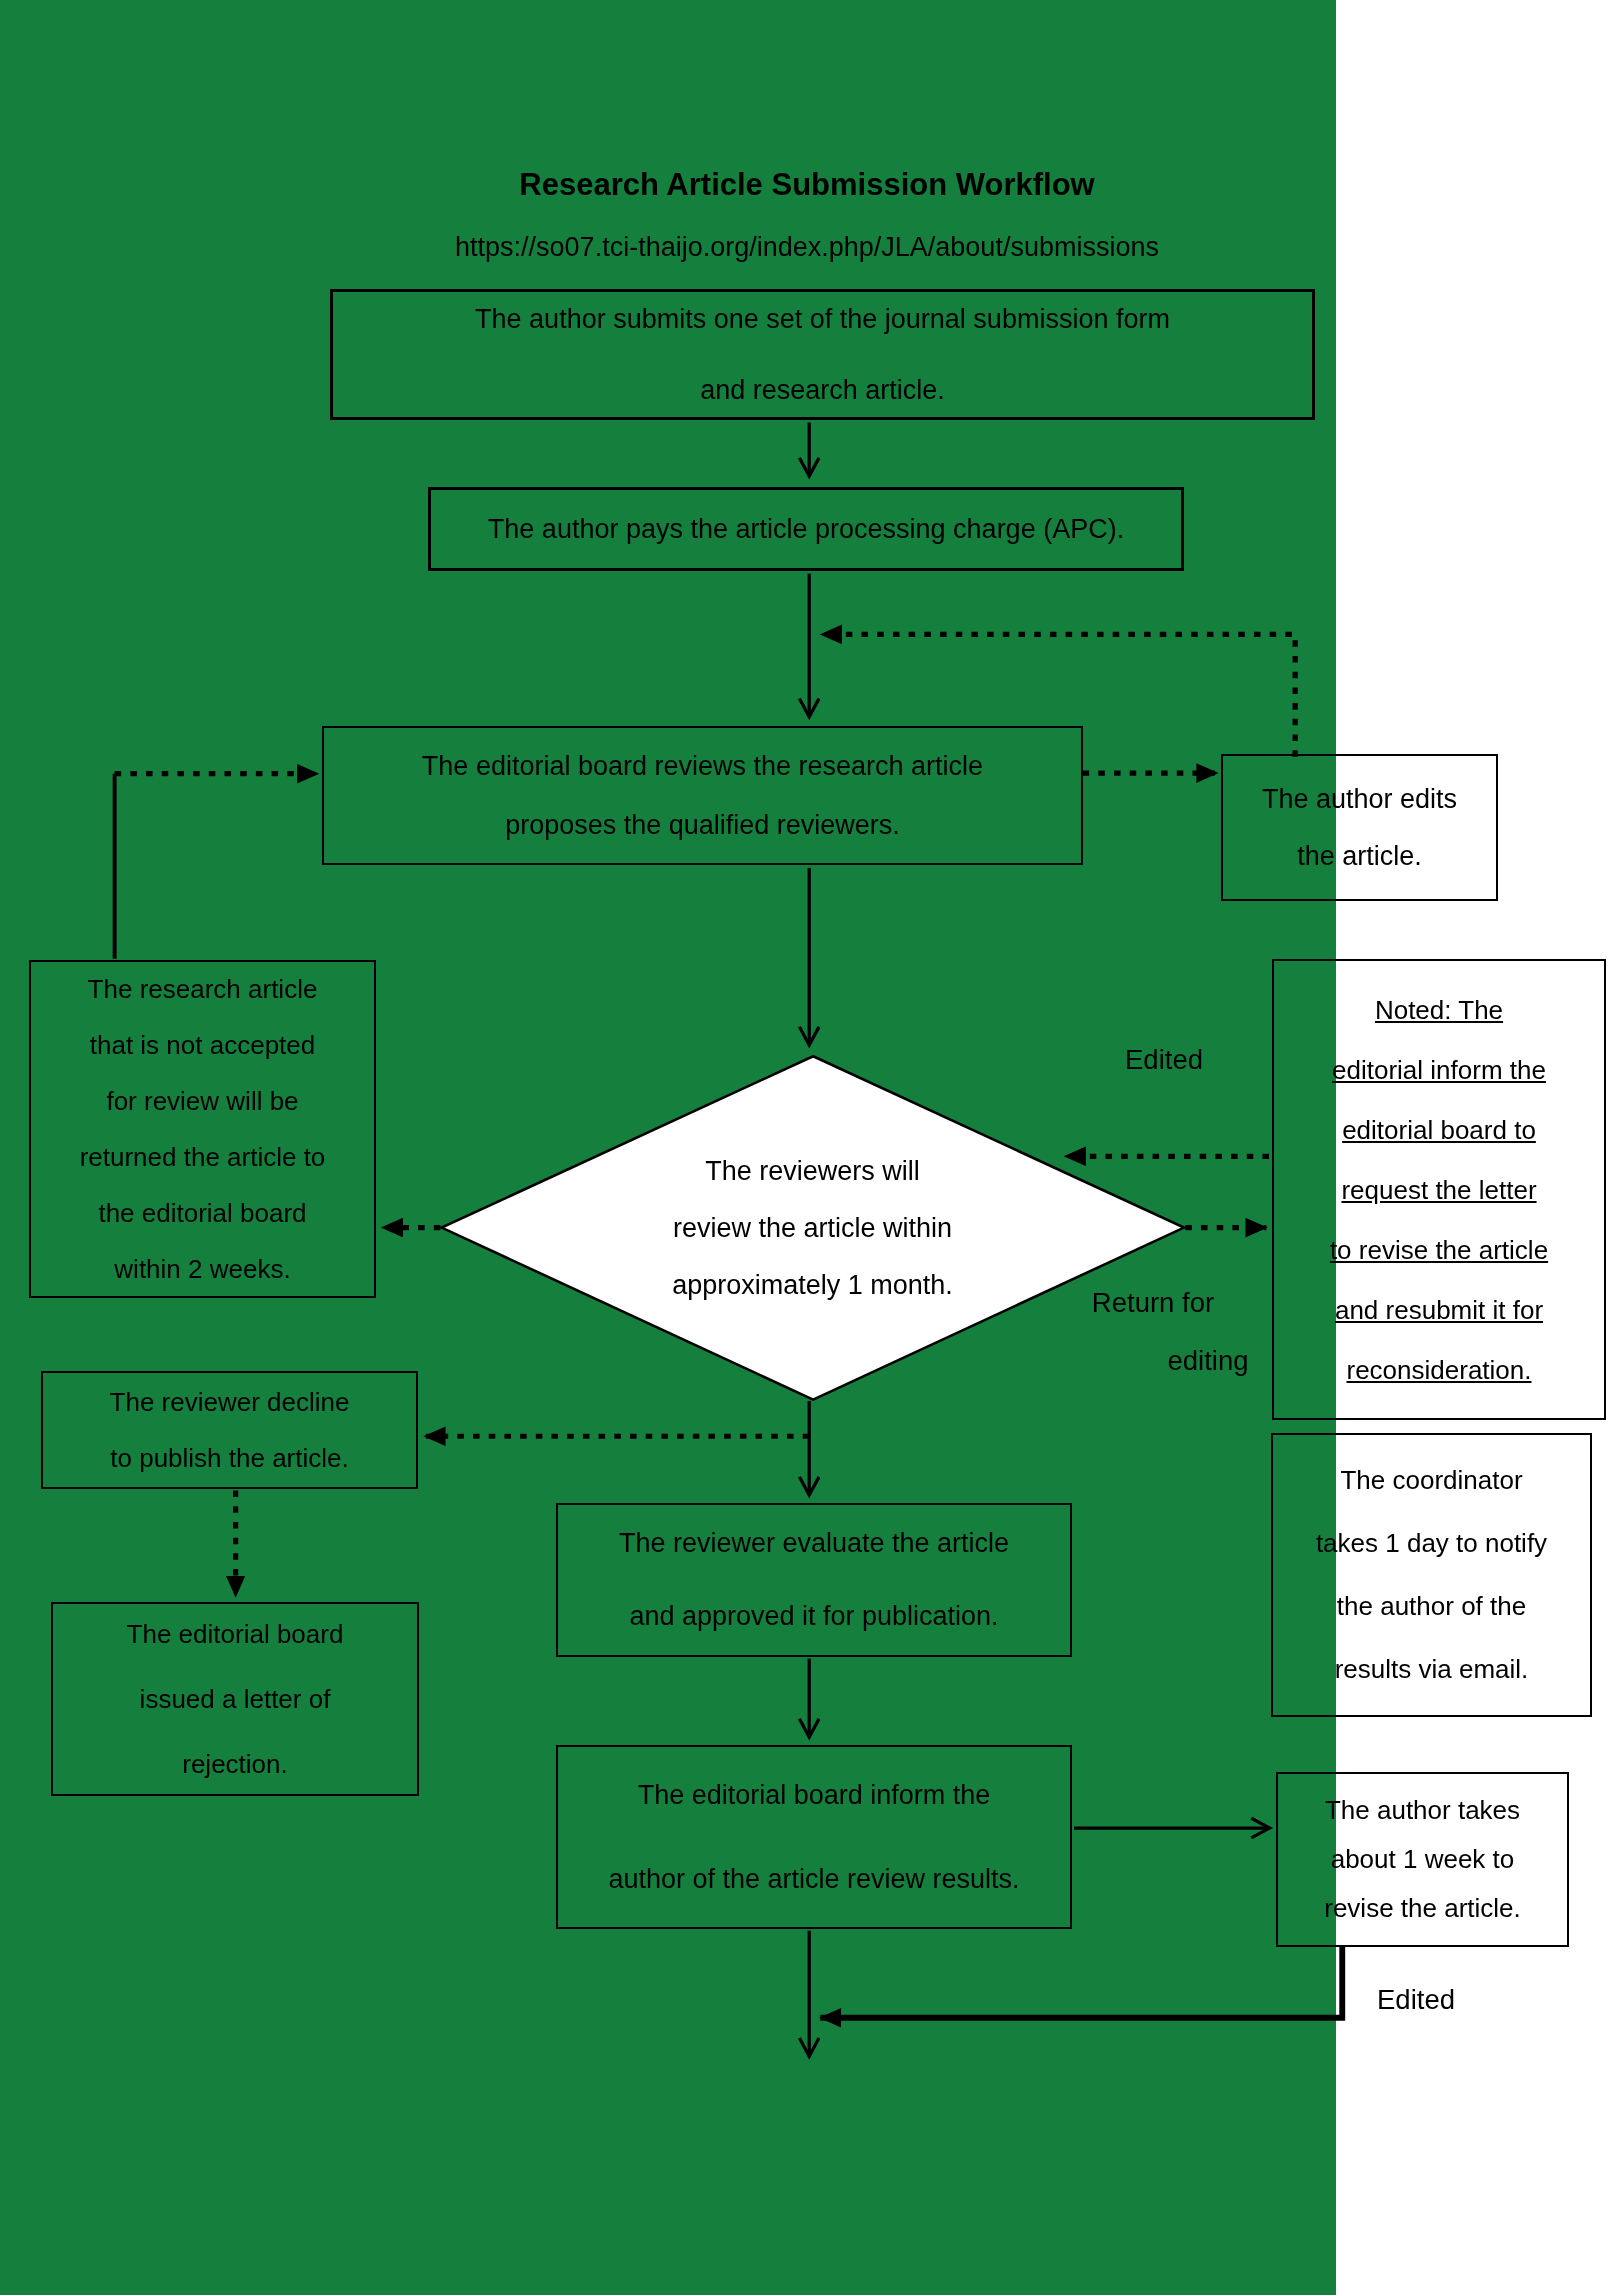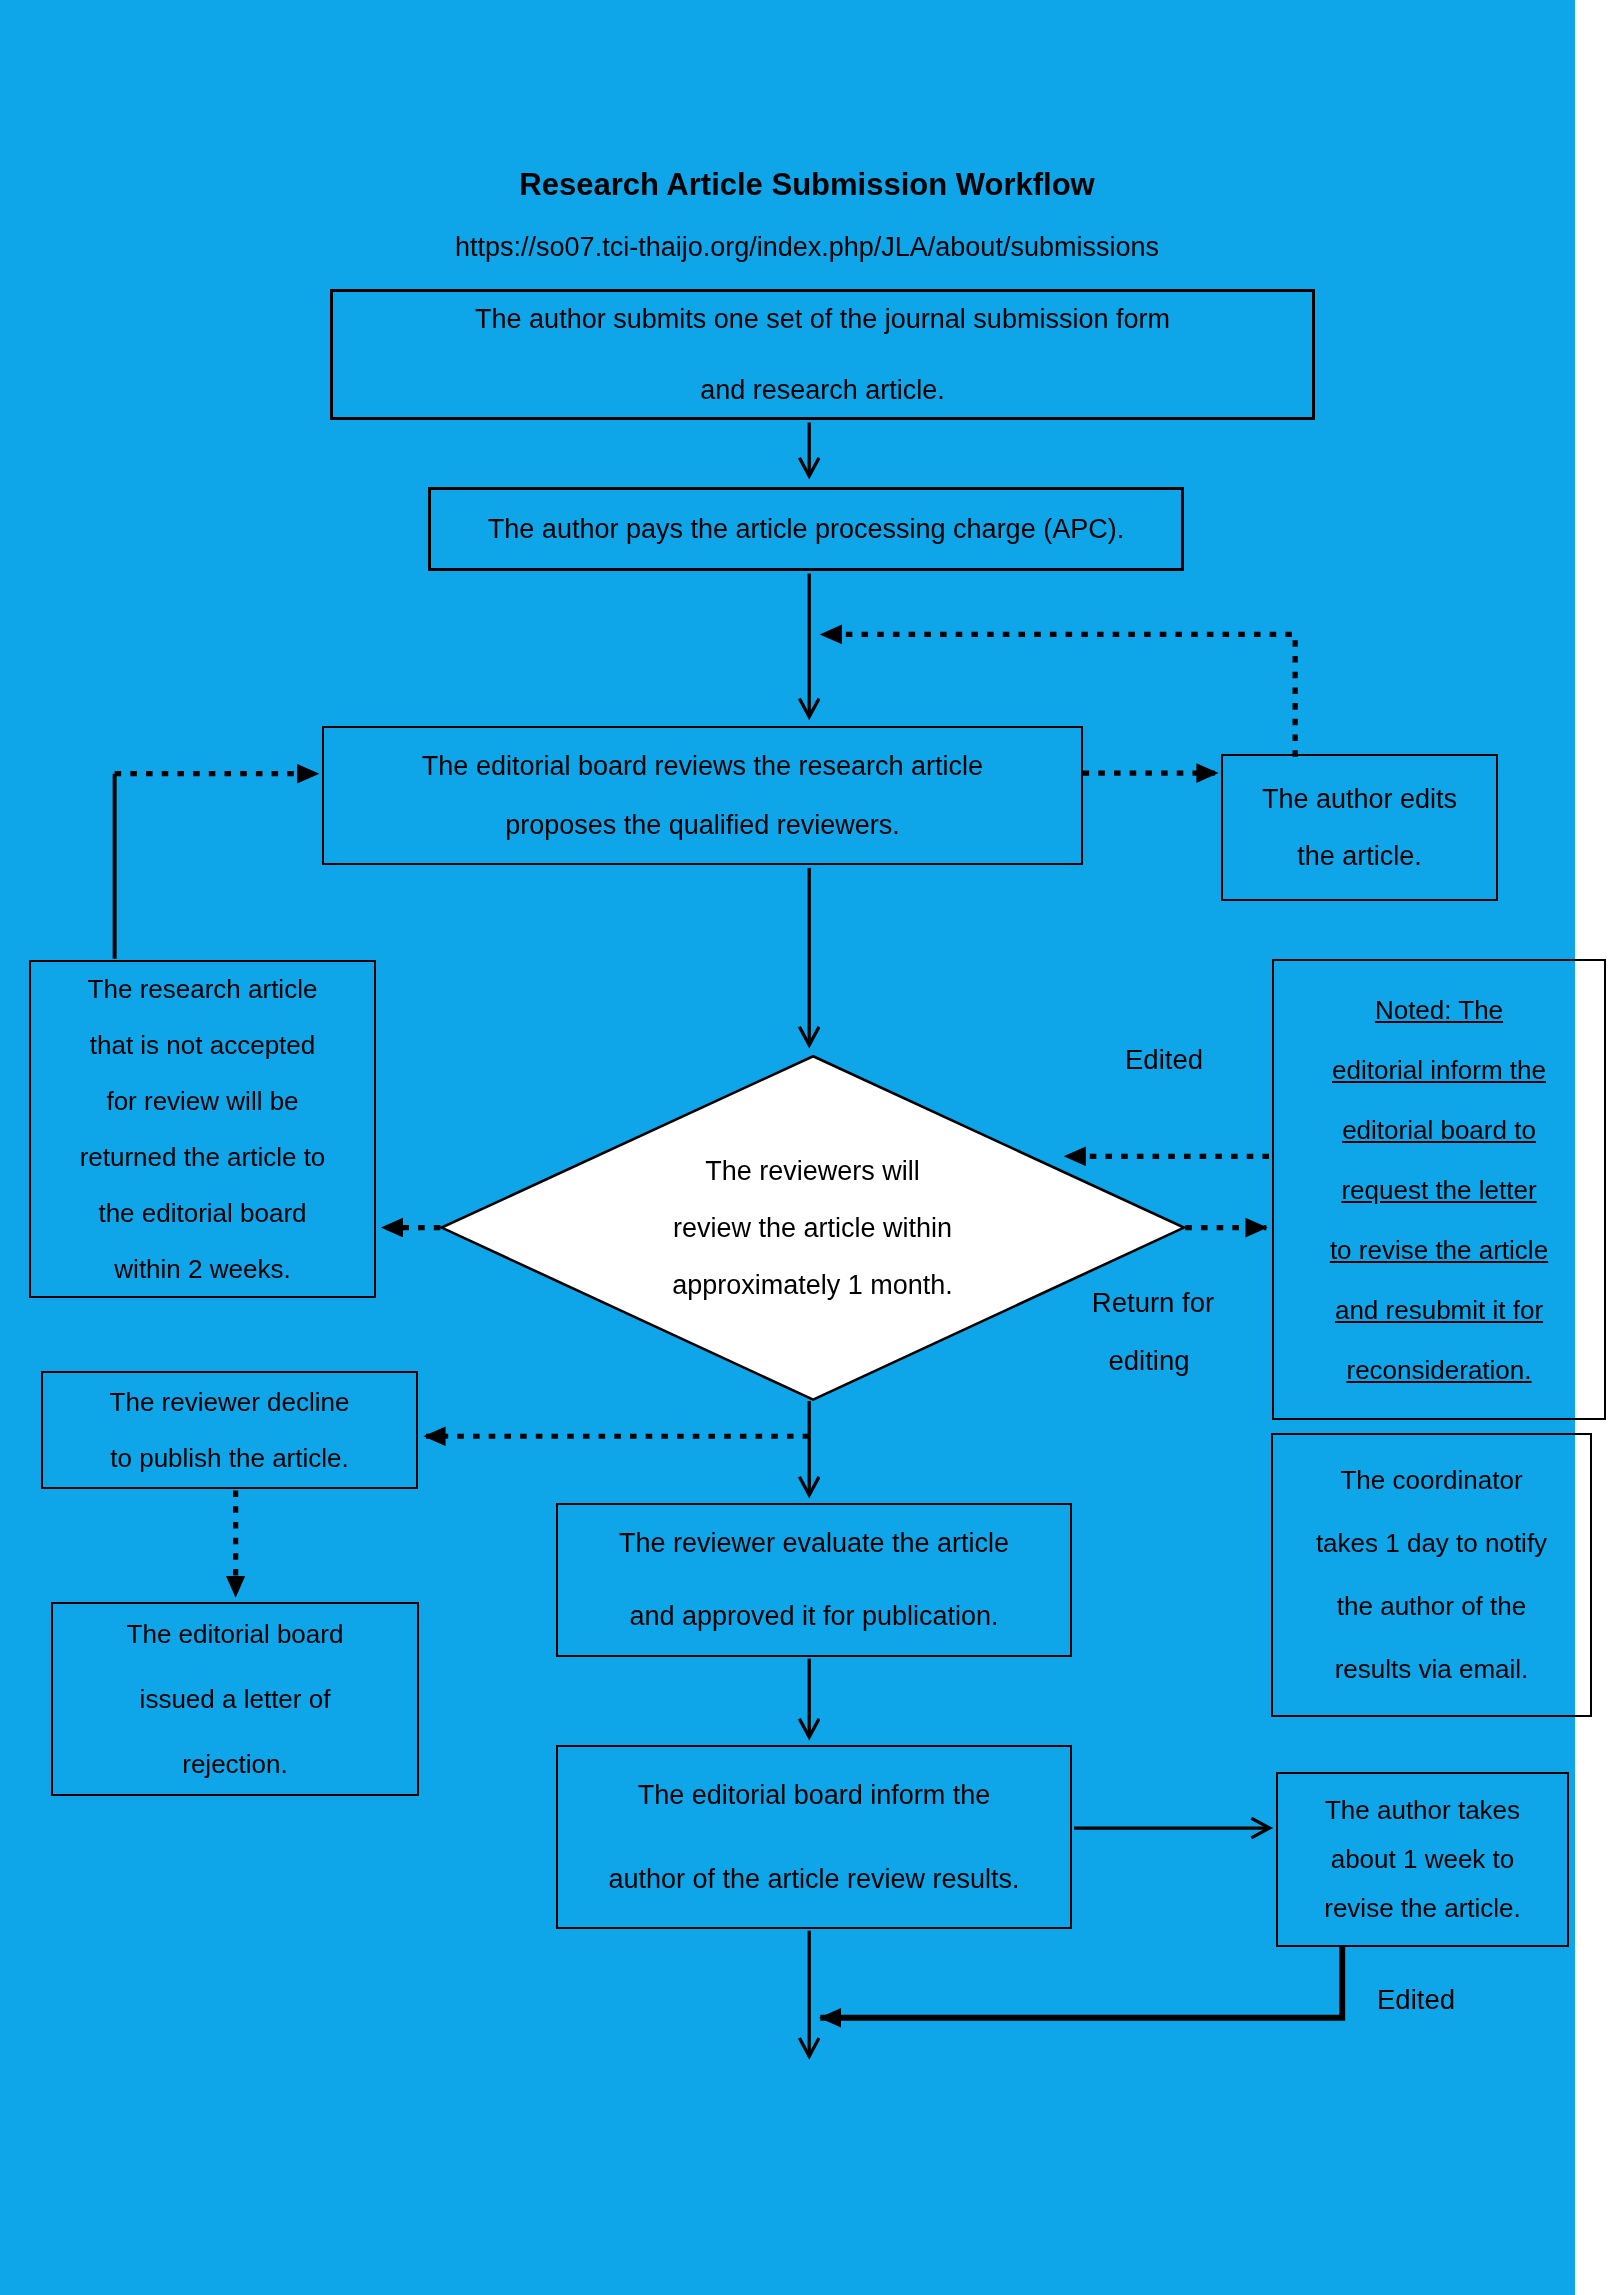--- a/index.html
+++ b/index.html
@@ -1,19 +1,19 @@
 <!DOCTYPE html>
 <html style="font-size:10.5px"><head>
 <meta charset="utf-8">
 <style>
   html,body{margin:0;padding:0;background:#ffffff;}
   #canvas{
     position:relative;
-    width:1575px;height:2295px;
-    background:#0ea5e9;
+    width:1336px;height:2295px;
+    background:#15803d;
     font-family:"Liberation Sans", sans-serif;
     color:#000;
   }
   #wires{position:absolute;left:0;top:0;width:1623px;height:2295px;}
   .box{
     position:absolute;
     border:2.6px solid #000;
     background:transparent;
     display:flex;flex-direction:column;
     align-items:center;justify-content:center;
@@ -153,17 +153,17 @@
 
   <div class="box fs40" style="left:1276px;top:1772px;width:293px;height:175px;border-width:2px;--lh:49px;">
     <div class="ln">The author takes</div>
     <div class="ln">about 1 week to</div>
     <div class="ln">revise the article.</div>
   </div>
 
 
   <div class="fl" style="left:1164px;top:1060px;">Edited</div>
   <div class="fl" style="left:1153px;top:1303px;">Return for</div>
-  <div class="fl" style="left:1149px;top:1361px;">editing</div>
+  <div class="fl" style="left:1208px;top:1361px;">editing</div>
   <div class="fl" style="left:1416px;top:2000px;">Edited</div>
 
 </div>
 
 
 </body></html>

